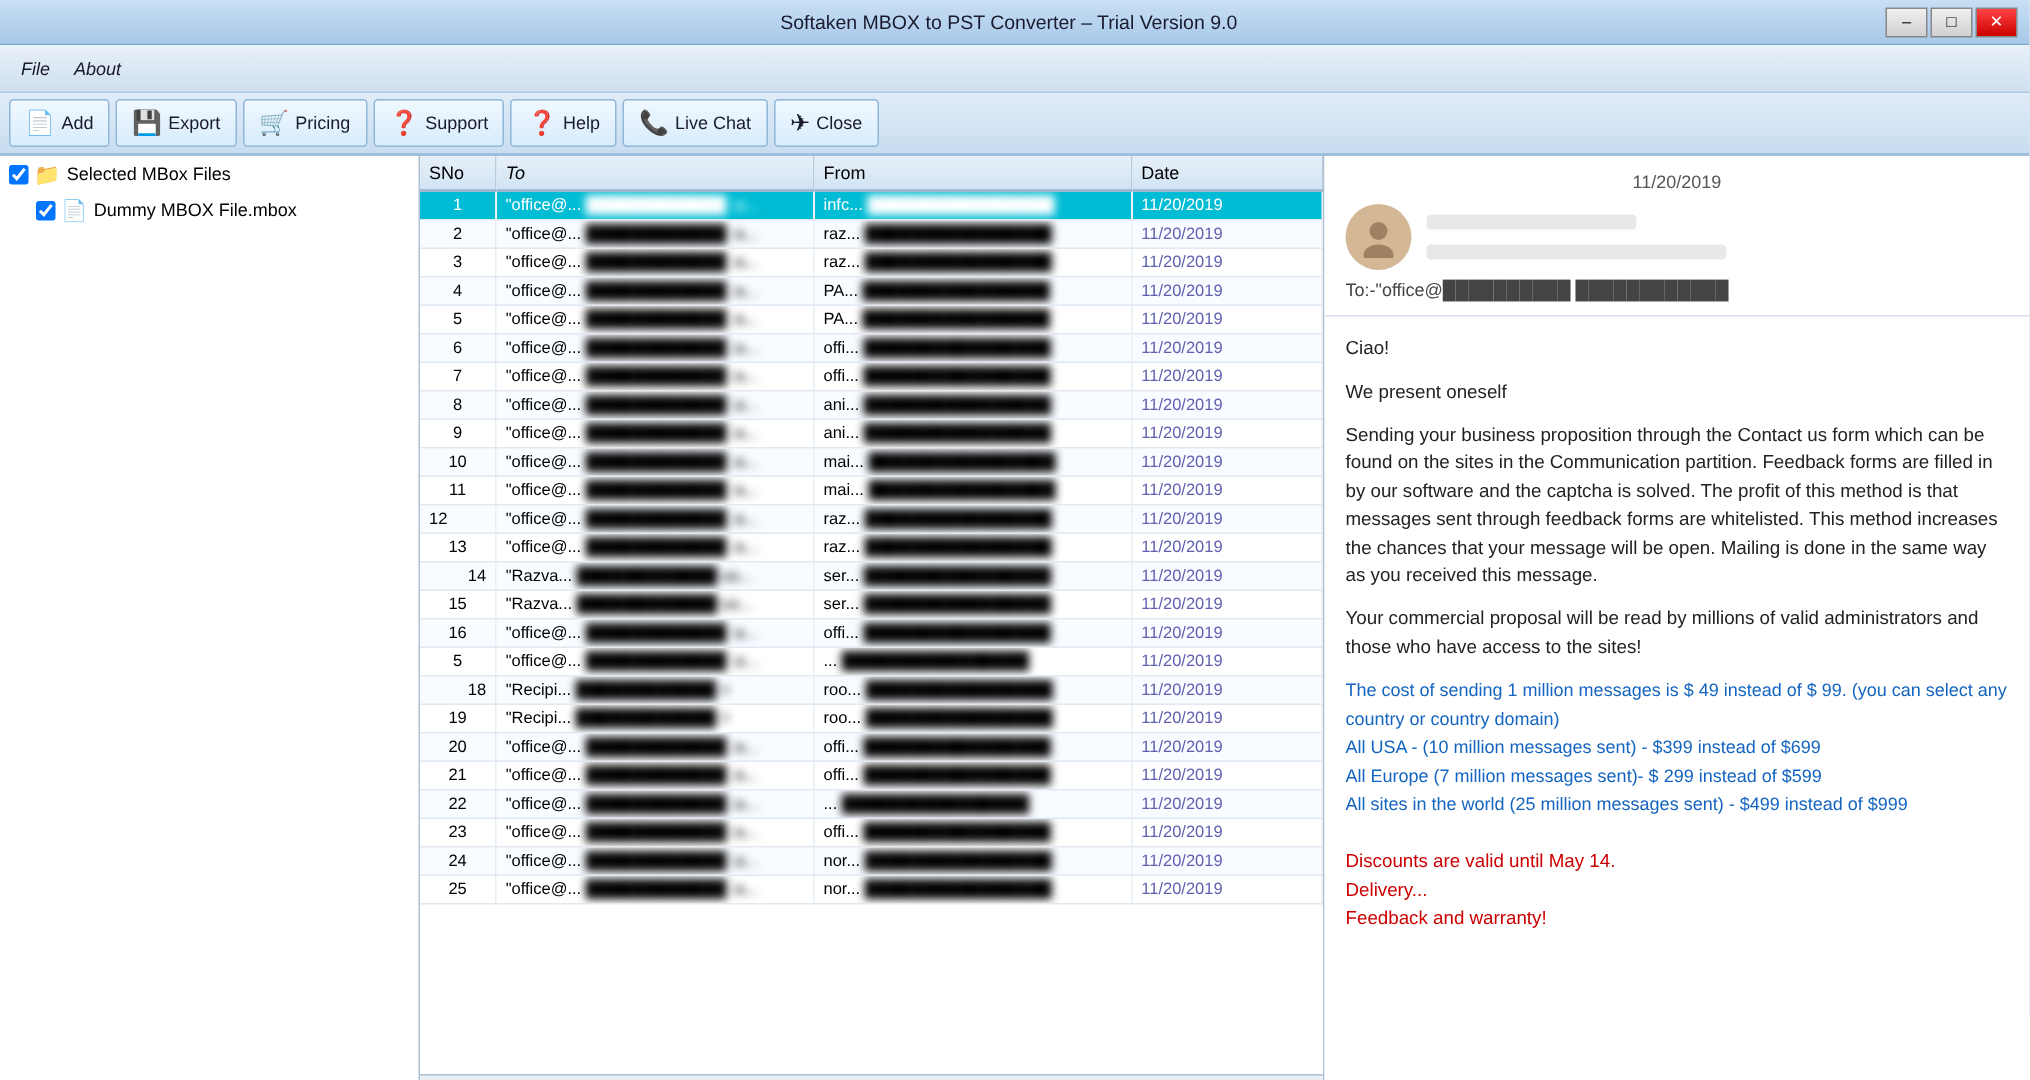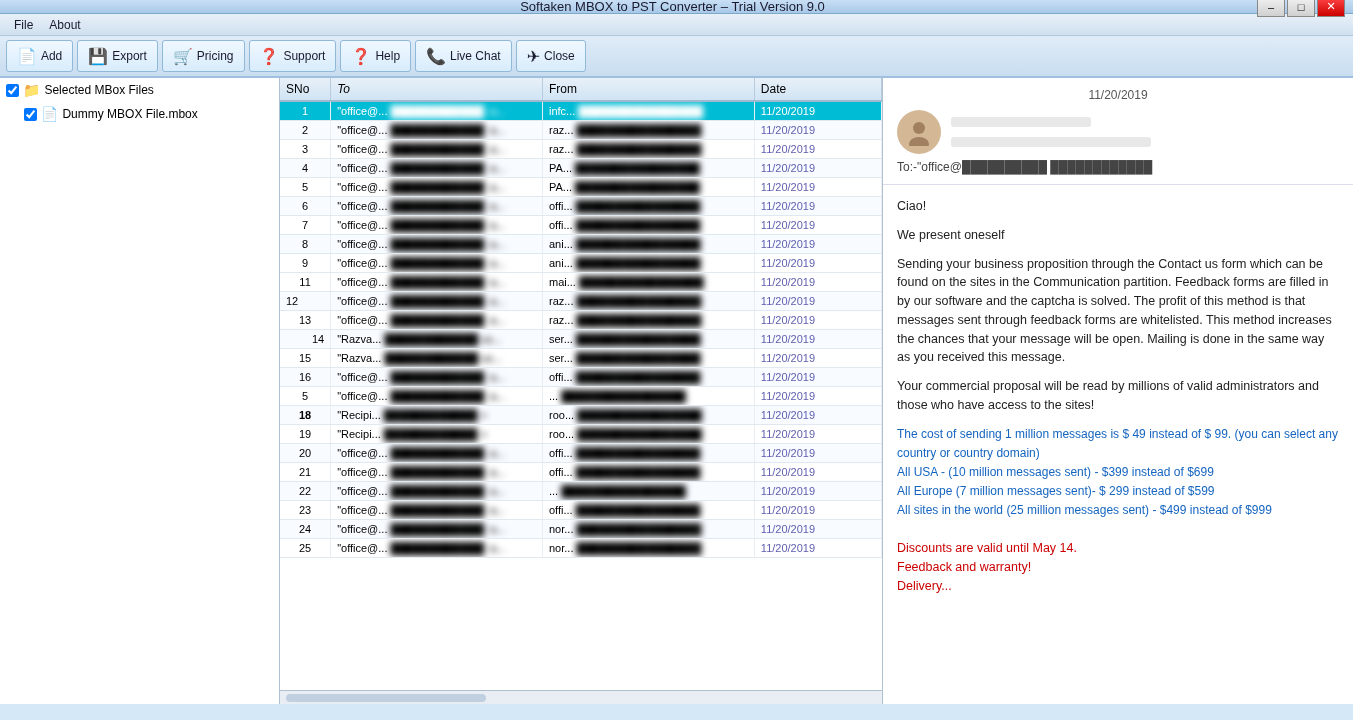--- a/index.html
+++ b/index.html
@@ -1,21 +1,21 @@
 <!DOCTYPE html>
 <html><head>
   <meta charset="utf-8">
   <style>
     * { margin: 0; padding: 0; box-sizing: border-box; }
     body { font-family: 'Segoe UI', Tahoma, sans-serif; font-size: 12px; background: #d4e8f7; overflow: hidden; width: 1353px; height: 720px; }
 
     
     #title-bar {
       background: linear-gradient(to bottom, #c8dff5, #a8c8e8);
-      height: 14px;
+      height: 30px;
       display: flex;
       align-items: center;
       justify-content: space-between;
       padding: 0 8px;
       border-bottom: 1px solid #7aaac8;
     }
     #title-text { font-size: 13px; color: #1a1a2e; flex: 1; text-align: center; }
     #window-controls { display: flex; gap: 2px; }
     .win-btn {
       width: 28px; height: 20px;
@@ -23,25 +23,26 @@
       background: linear-gradient(to bottom, #f0f0f0, #d0d0d0);
       font-size: 11px;
       cursor: pointer;
       display: flex; align-items: center; justify-content: center;
     }
     .win-btn.close-btn { background: linear-gradient(to bottom, #f44, #c00); color: white; }
 
     
     #menu-bar {
       background: linear-gradient(to bottom, #e8f0f8, #d0e0f0);
-      height: 22px;
+      height: 32px;
       display: flex;
       align-items: center;
       padding: 0 6px;
       border-bottom: 1px solid #b0c8e0;
+      font-style: italic;
     }
     .menu-item {
       padding: 2px 8px;
       font-size: 12px;
       cursor: pointer;
       color: #1a1a2e;
     }
 
     
     #toolbar {
@@ -308,20 +309,26 @@
               <td><span>"office@...</span><span style="filter: blur(3px); user-select: none;"> ████████████ :a...</span></td>
               <td><span>ani...</span><span style="filter: blur(3px); user-select: none;"> ████████████████</span></td>
               <td class="date-col">11/20/2019</td>
             </tr>
             <tr class="row-even">
               <td style="text-align: center;">9</td>
               <td><span>"office@...</span><span style="filter: blur(3px); user-select: none;"> ████████████ :a...</span></td>
               <td><span>ani...</span><span style="filter: blur(3px); user-select: none;"> ████████████████</span></td>
               <td class="date-col">11/20/2019</td>
             </tr>
+            <tr class="row-odd">
+              <td style="text-align: center;">10</td>
+              <td><span>"office@...</span><span style="filter: blur(3px); user-select: none;"> ████████████ :a...</span></td>
+              <td><span>mai...</span><span style="filter: blur(3px); user-select: none;"> ████████████████</span></td>
+              <td class="date-col">11/20/2019</td>
+            </tr>
             <tr class="row-even">
               <td style="text-align: center;">11</td>
               <td><span>"office@...</span><span style="filter: blur(3px); user-select: none;"> ████████████ :a...</span></td>
               <td><span>mai...</span><span style="filter: blur(3px); user-select: none;"> ████████████████</span></td>
               <td class="date-col">11/20/2019</td>
             </tr>
             <tr class="row-odd">
               <td style="text-align: left;">12</td>
               <td><span>"office@...</span><span style="filter: blur(3px); user-select: none;"> ████████████ :a...</span></td>
               <td><span>raz...</span><span style="filter: blur(3px); user-select: none;"> ████████████████</span></td>
@@ -351,21 +358,21 @@
               <td><span>offi...</span><span style="filter: blur(3px); user-select: none;"> ████████████████</span></td>
               <td class="date-col">11/20/2019</td>
             </tr>
             <tr class="row-even">
               <td style="text-align: center;">5</td>
               <td><span>"office@...</span><span style="filter: blur(3px); user-select: none;"> ████████████ :a...</span></td>
               <td><span>...</span><span style="filter: blur(3px); user-select: none;"> ████████████████</span></td>
               <td class="date-col">11/20/2019</td>
             </tr>
             <tr class="row-odd">
-              <td style="text-align: center; font-weight: bold;">18</td>
+              <td style="text-align: right;">18</td>
               <td><span>"Recipi...</span><span style="filter: blur(3px); user-select: none;"> ████████████ &gt;</span></td>
               <td><span>roo...</span><span style="filter: blur(3px); user-select: none;"> ████████████████</span></td>
               <td class="date-col">11/20/2019</td>
             </tr>
             <tr class="row-even">
               <td style="text-align: center;">19</td>
               <td><span>"Recipi...</span><span style="filter: blur(3px); user-select: none;"> ████████████ &gt;</span></td>
               <td><span>roo...</span><span style="filter: blur(3px); user-select: none;"> ████████████████</span></td>
               <td class="date-col">11/20/2019</td>
             </tr>
@@ -436,18 +443,18 @@
       <p class="email-greeting">Ciao!</p>
       <p class="email-intro">We present oneself</p>
       <p class="email-para">Sending your business proposition through the Contact us form which can be found on the sites in the Communication partition. Feedback forms are filled in by our software and the captcha is solved. The profit of this method is that messages sent through feedback forms are whitelisted. This method increases the chances that your message will be open. Mailing is done in the same way as you received this message.</p>
       <p class="email-para">Your  commercial proposal will be read by millions of valid administrators and those who have access to the sites!</p>
       <p class="discount-text">The cost of sending 1 million messages is $ 49 instead of $ 99. (you can select any country or country domain)</p>
       <p class="discount-text">All USA - (10 million messages sent) - $399 instead of $699</p>
       <p class="discount-text">All Europe (7 million messages sent)- $ 299 instead of $599</p>
       <p class="discount-text">All sites in the world (25 million messages sent) - $499 instead of $999</p>
       <br>
       <p class="red-text">Discounts are valid until May 14.</p>
+      <p class="red-text">Delivery...</p>
       <p class="red-text">Feedback and warranty!</p>
-      <p class="red-text">Delivery...</p>
     </div>
   </div>
 
 </div>
 
 </body></html>

